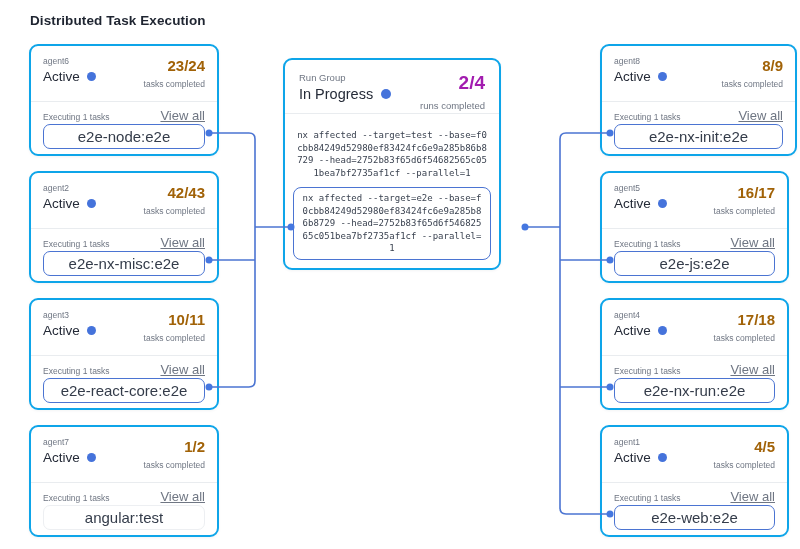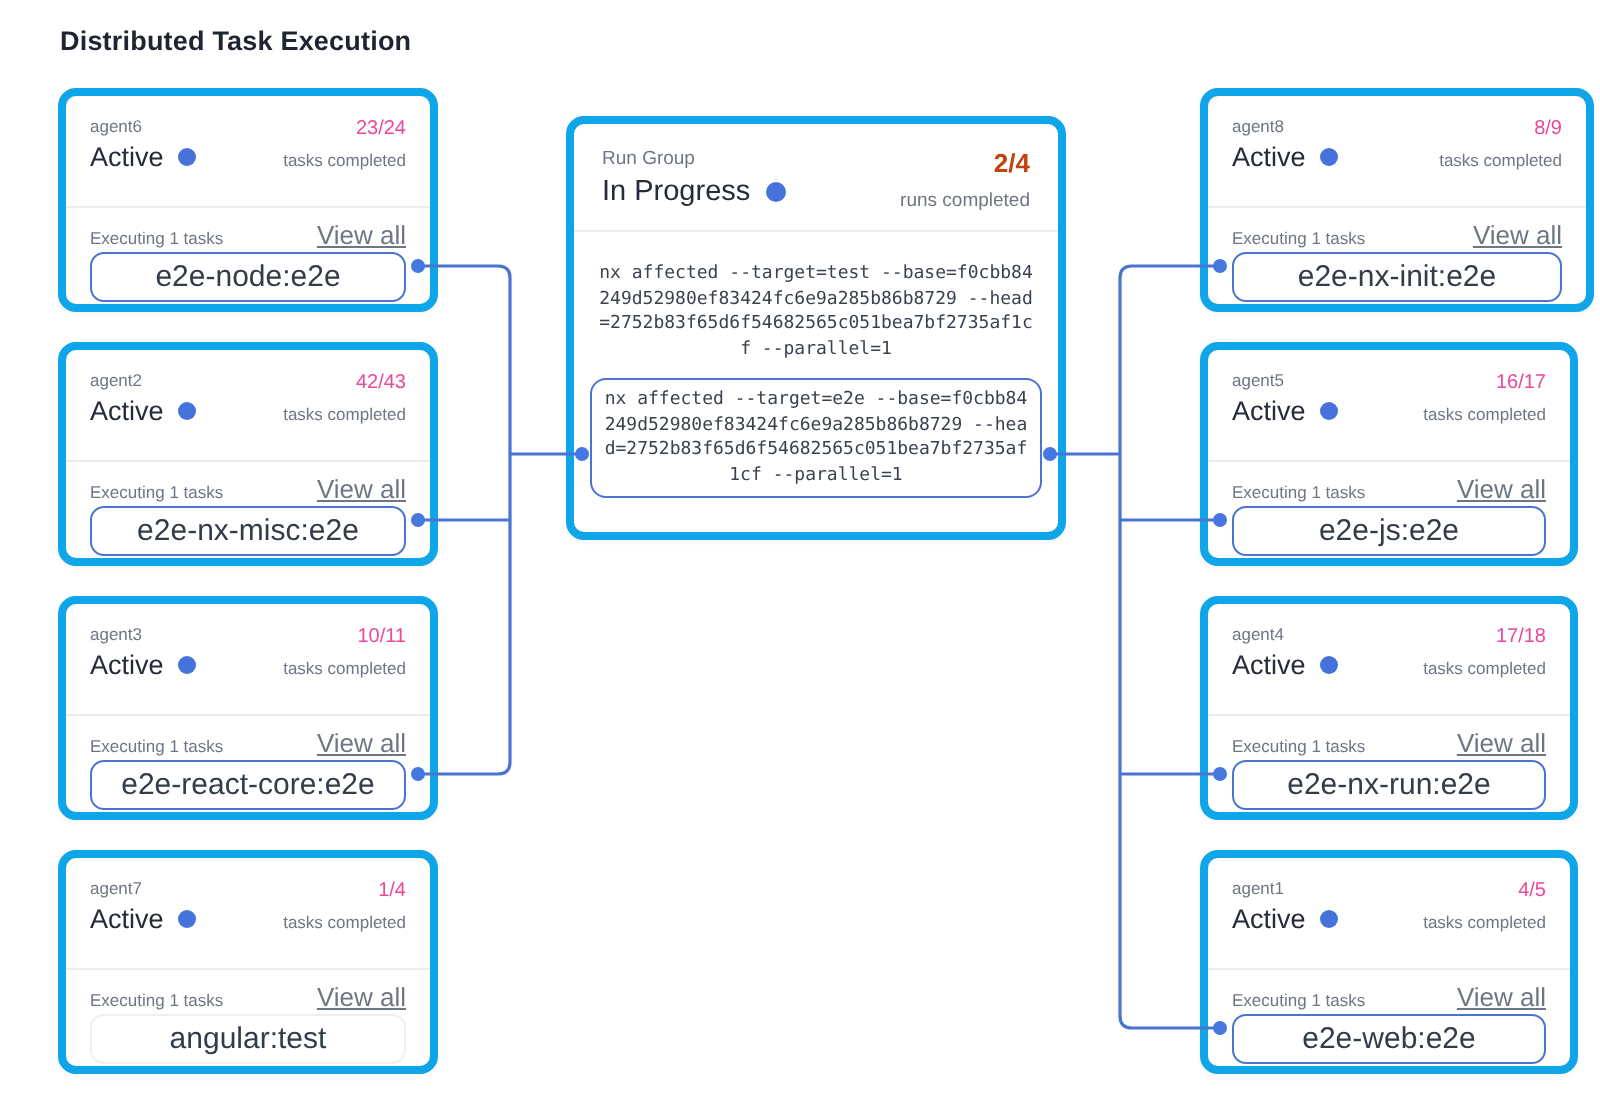--- a/index.html
+++ b/index.html
@@ -6,53 +6,53 @@
   html, body { width: 800px; height: 549px; background: #ffffff; overflow: hidden;
     font-family: "Liberation Sans", sans-serif; position: relative; }
   .stage { position: absolute; inset: 0; width: 800px; height: 549px; padding-left: 28px; }
 
   .page-title { position: absolute; left: 30px; top: 13px; font-size: 13.5px;
     font-weight: 700; color: #1e2430; letter-spacing: .1px; }
 
   svg.connectors { position: absolute; left: 0; top: 0; width: 800px; height: 549px;
     pointer-events: none; z-index: 3; }
 
-  .card { position: absolute; background: #fff; border: 4px solid #0ea5e9;
+  .card { position: absolute; background: #fff; border: 2px solid #0ea5e9;
     border-radius: 9px; box-shadow: 0 1px 3px rgba(20,30,50,.05); z-index: 2; }
 
   
   .agent-card { width: 190px; height: 112px; }
   .agent-header { display: flex; justify-content: space-between;
     padding: 10px 12px 8px 12px; height: 56px; border-bottom: 1px solid #e9ecef; }
   .agent-name { font-size: 8.5px; color: #6f7683; margin-bottom: 3px; }
   .status-row { display: flex; align-items: center; gap: 7px; justify-content: flex-end; }
   .status-text { font-size: 13.5px; color: #252b38; }
   .dot { width: 9px; height: 9px; border-radius: 50%; background: #4573db; display: inline-block; }
   .dot.big { width: 10px; height: 10px; }
   .agent-right { text-align: right; }
-  .agent-progress { font-size: 10px; font-weight: 400; color: #ec4899; margin-top: 1px; }
+  .agent-progress { font-size: 15px; font-weight: 700; color: #a16207; margin-top: 1px; }
   .agent-caption { font-size: 8.5px; color: #6f7683; margin-top: 5px; }
   .agent-body { padding: 6px 12px 0 12px; }
   .exec-row { display: flex; justify-content: space-between; align-items: baseline;
     height: 11px; margin-bottom: 5px; }
   .exec-label { font-size: 8.5px; color: #6f7683; }
   .view-all { font-size: 13px; color: #6f7683; text-decoration: underline; cursor: pointer; margin-left: 16px; }
   .task-box { height: 25px; border-radius: 7px; border: 1.5px solid #4b74d2;
     display: flex; align-items: center; justify-content: center;
     font-family: Liberation Sans, sans-serif; font-size: 15px; color: #343c4a; }
   .task-box.unconnected { border-color: #edeff2; }
 
   
-  .center-card { left: 283px; top: 58px; width: 250px; height: 212px; }
+  .center-card { left: 283px; top: 58px; width: 218px; height: 212px; }
   .center-header { display: flex; justify-content: space-between;
     padding: 12px 14px 9px 14px; height: 54px; border-bottom: 1px solid #e9ecef; }
   .rg-label { font-size: 9.5px; color: #6f7683; margin-bottom: 3px; }
   .rg-status { display: flex; align-items: center; gap: 8px; font-size: 14.5px; color: #252b38; }
   .rg-right { text-align: right; }
-  .rg-progress { font-size: 13px; font-weight: 600; color: #c2410c; }
+  .rg-progress { font-size: 19px; font-weight: 600; color: #a21caf; }
   .rg-caption { font-size: 9.5px; color: #6f7683; margin-top: 6px; }
   .center-body { padding: 9px 8px 0 8px; }
   .active-runs { font-size: 9px; color: #6f7683; padding-left: 4px; }
   .cmd { font-family: "DejaVu Sans Mono", monospace; font-size: 9px; line-height: 12.5px;
     color: #3a4250; text-align: center; word-break: break-all; margin-top: 6px; padding: 0 4px; }
   .cmd.highlighted { border: 1.5px solid #4b74d2; border-radius: 8px;
     margin-top: 8px; padding: 4px 6px; }
 </style>
 </head>
 <body>
@@ -157,21 +157,21 @@
   <div class="card agent-card" style="left:29px; top:425px;">
     <div class="agent-header">
       <div>
         <div class="agent-name">agent7</div>
         <div class="status-row">
             <span class="status-text">Active</span>
             <span class="dot"></span>
           </div>
       </div>
       <div class="agent-right">
-        <div class="agent-progress">1/4</div>
+        <div class="agent-progress">1/2</div>
         <div class="agent-caption">tasks completed</div>
       </div>
     </div>
     <div class="agent-body">
       <div class="exec-row">
         <span class="exec-label">Executing 1 tasks</span>
         <a class="view-all">View all</a>
       </div>
       <div class="task-box unconnected">angular:test</div>
     </div>

